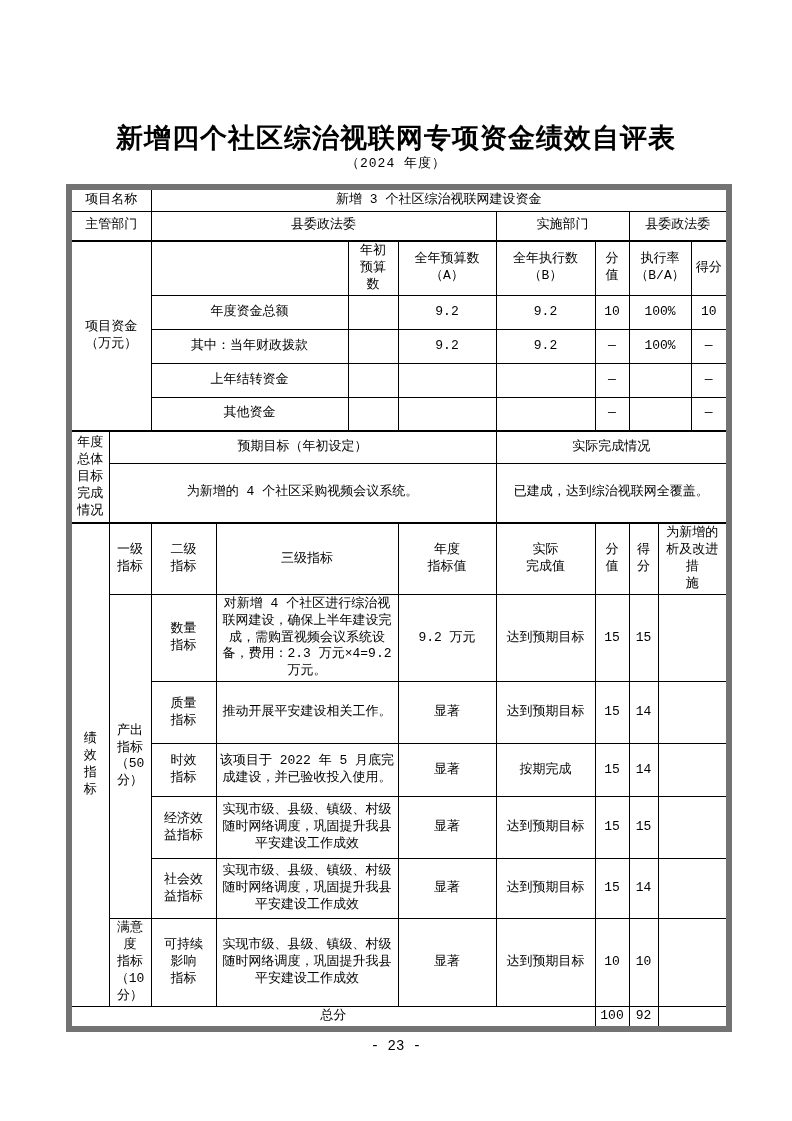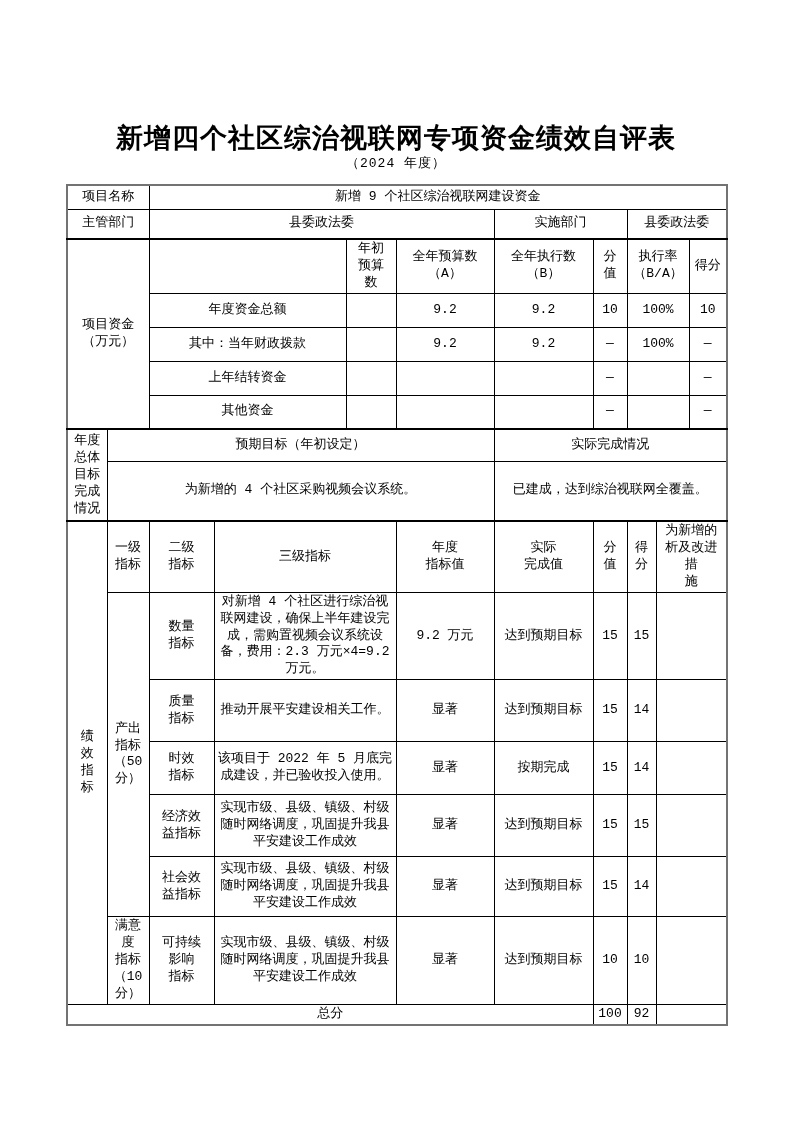--- a/index.html
+++ b/index.html
@@ -18,21 +18,21 @@
     font-size:27px;font-weight:bold;letter-spacing:1px;
   }
   .subtitle{
     position:absolute;top:154px;left:0;width:792px;
     text-align:center;font-size:13px;letter-spacing:1px;
   }
   .tbl{
     position:absolute;top:184px;left:66px;
     width:660px;
     border-collapse:collapse;table-layout:fixed;
-    border:2px solid #737373;
+    border:6px solid #737373;
     font-size:13px;
   }
   .tbl td{
     border:1px solid #000;
     text-align:center;vertical-align:middle;
     padding:1px 3px;
     line-height:1.3;
     overflow:hidden;
     word-break:break-all;
   }
@@ -70,21 +70,21 @@
       <col style="width:99px">
         <col style="width:34px">
         <col style="width:29px">
       <col style="width:33px">
         <col style="width:38px">
     </colgroup>
 
     <tbody>
         <tr class="r1">
       <td colspan="2">项目名称</td>
-      <td colspan="9">新增 9 个社区综治视联网建设资金</td>
+      <td colspan="9">新增 3 个社区综治视联网建设资金</td>
     </tr>
 
     <tr class="r2">
       <td colspan="2">主管部门</td>
       <td colspan="4">县委政法委</td>
       <td colspan="2">实施部门</td>
       <td colspan="3">县委政法委</td>
     </tr>
 
     <tr class="r3 sec">
@@ -260,13 +260,14 @@
 
     <tr class="r17">
       <td colspan="7">总分</td>
       <td>100</td>
       <td>92</td>
       <td colspan="2"></td>
     </tr>
   </tbody>
     </table>
 
+  <div class="pageno">- 23 -</div>
 </div>
 
 </body></html>

